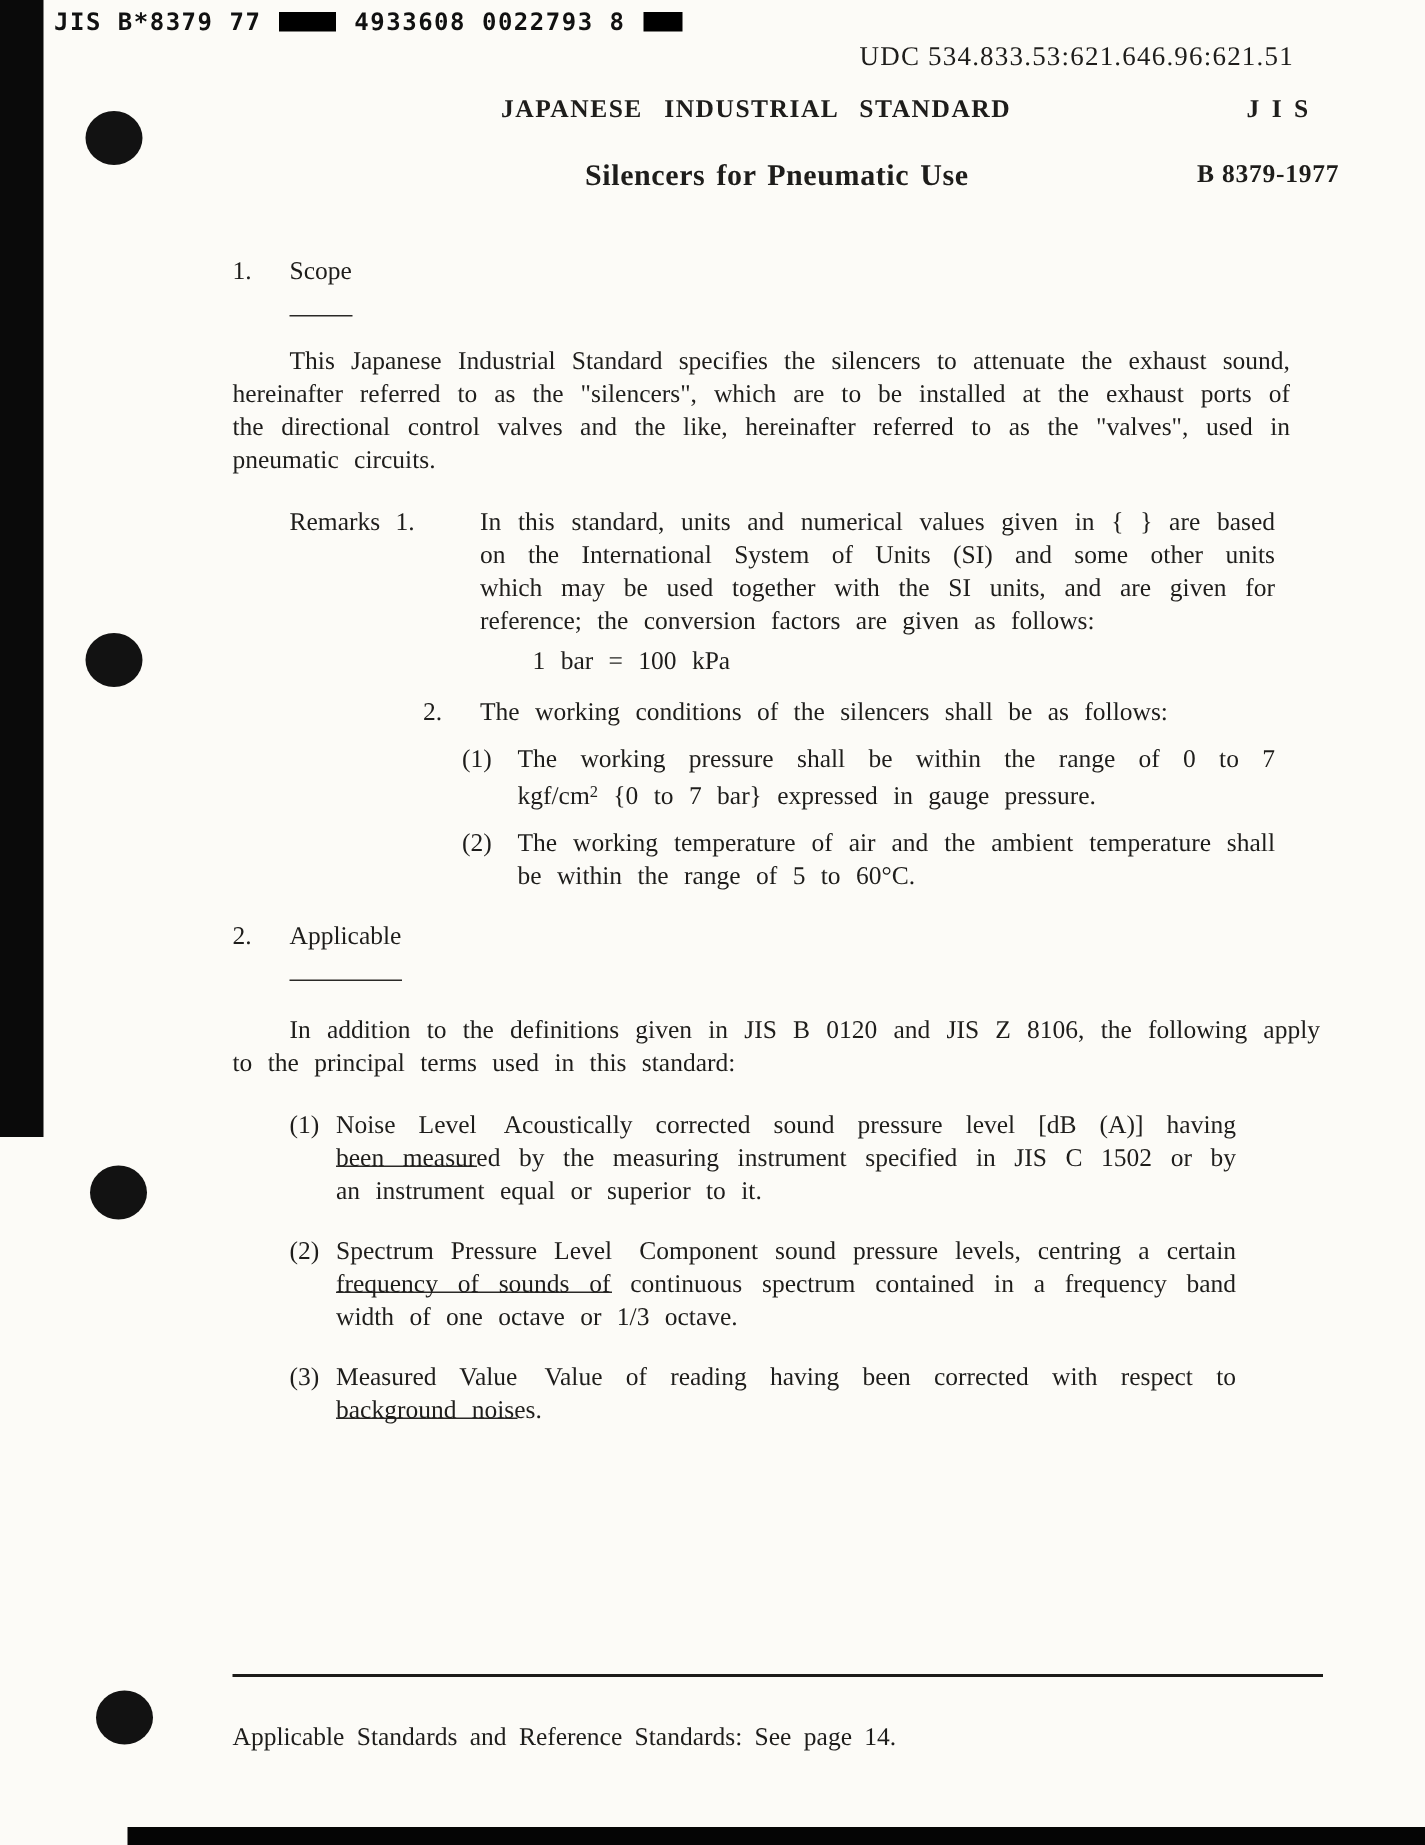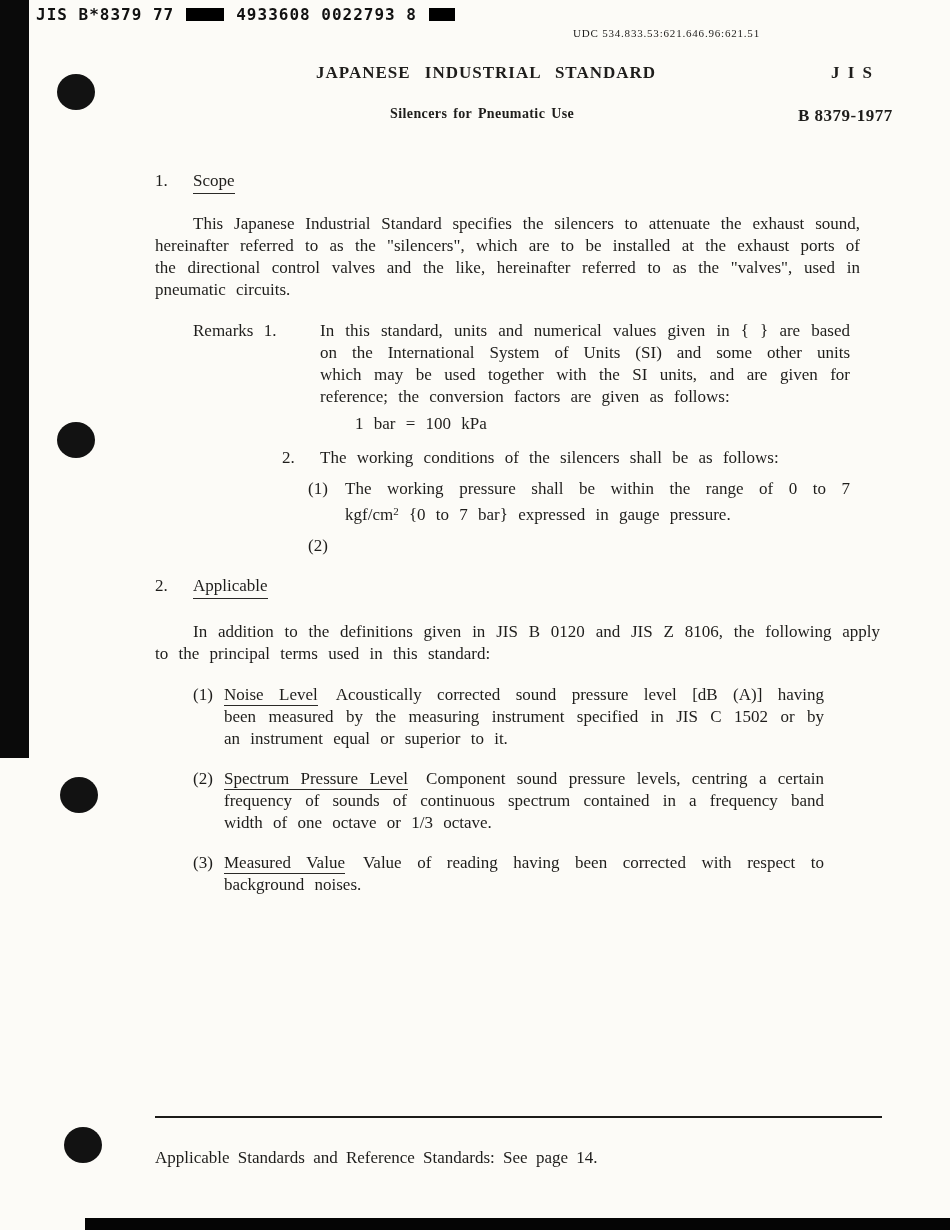--- a/index.html
+++ b/index.html
@@ -23,28 +23,28 @@
     position:absolute; left:36px; top:5px;
     display:flex; align-items:center; gap:12px;
     font-family:"DejaVu Sans Mono","Liberation Mono",monospace;
     font-weight:bold; font-size:16px; letter-spacing:1px; color:#111;
     white-space:nowrap;
   }
   .block { background:#000; height:13px; display:inline-block; }
   .block-a { width:38px; }
   .block-b { width:26px; }
   
-  .udc { position:absolute; left:573px; top:27px; font-size:11px; letter-spacing:0.8px;font-family:Liberation Serif, serif; }
-  .mast-title { position:absolute; left:316px; top:63px; font-size:17px; font-weight:bold; letter-spacing:1px; word-spacing:9px; }
+  .udc { position:absolute; left:573px; top:27px; font-size:18px; letter-spacing:0.8px;font-family:Liberation Serif, serif; }
+  .mast-title { position:absolute; left:334px; top:63px; font-size:17px; font-weight:bold; letter-spacing:1px; word-spacing:9px; }
   .mast-org { position:absolute; left:831px; top:63px; font-size:17px; font-weight:bold; letter-spacing:2px; }
-  .mast-sub { position:absolute; left:390px; top:106px; font-size:14px; font-weight:bold; letter-spacing:0.4px; word-spacing:2px; }
+  .mast-sub { position:absolute; left:390px; top:106px; font-size:20px; font-weight:bold; letter-spacing:0.4px; word-spacing:2px; }
   .mast-no { position:absolute; left:798px; top:106px; font-size:17px; font-weight:bold; letter-spacing:0.5px; }
   
   .content { position:absolute; left:155px; top:170px; width:727px; font-size:17px; line-height:22px; word-spacing:6px; }
-  .u { border-bottom:1.5px solid #2a2927; padding-bottom:1px; }
+  .u { border-bottom:1.5px solid #2a2927; padding-bottom:18px; }
   .sec-head { display:flex; }
   .sec-head .num { flex:0 0 38px; }
   .scope-para { margin-top:19px; width:705px; text-indent:38px; text-align:justify; }
   .remarks-row { margin-top:19px; margin-left:38px; display:flex; }
   .remarks-row .lbl { flex:0 0 127px; }
   .remarks-row .txt { width:530px; text-align:justify; }
   .conv1 { margin-top:5px; margin-left:200px; }
   .conv2 { margin-top:11px; margin-left:200px; }
   sup.sp { font-size:11px; vertical-align:5px; }
   .row2 { margin-top:12px; margin-left:127px; display:flex; }
@@ -111,20 +111,21 @@
       <span>The working conditions of the silencers shall be as follows:</span>
     </div>
 
     <div class="cond">
       <span class="lbl">(1)</span>
       <span class="txt"><span>The working pressure shall be within the range of 0 to 7 kgf/cm</span><sup class="sp">2</sup><span> {0 to 7 bar} expressed in gauge pressure.</span></span>
     </div>
 
     <div class="cond">
       <span class="lbl">(2)</span>
+      <span class="txt">The working temperature of air and the ambient temperature shall be within the range of 5 to 60°C.</span>
     </div>
 
     <div class="defs-head">
       <span class="num">2.</span>
       <span class="u">Applicable</span>
     </div>
 
     <p class="defs-intro">In addition to the definitions given in JIS B 0120 and JIS Z 8106, the following apply to the principal terms used in this standard:</p>
 
     <div class="def-item mt19">

